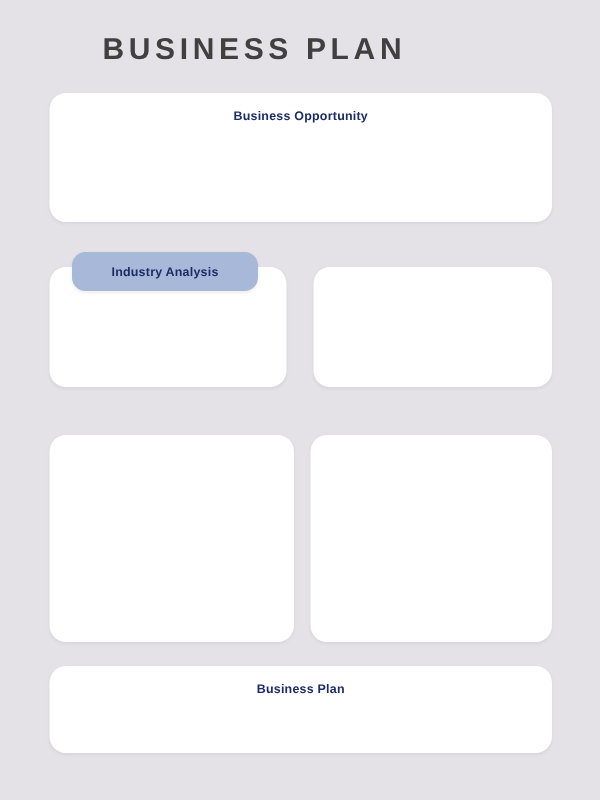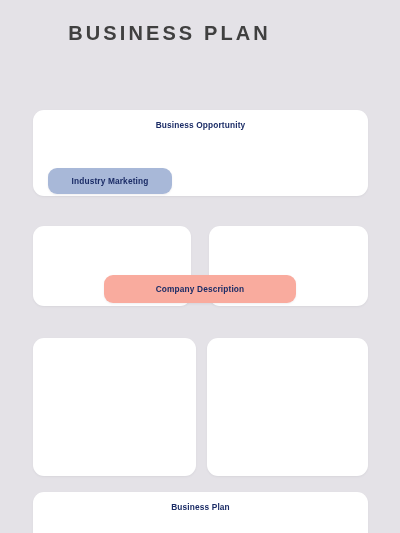--- a/index.html
+++ b/index.html
@@ -34,21 +34,20 @@
     text-indent: 3.1px;
     font-family: "Liberation Sans", sans-serif;
   }
 
   
   .card {
     position: absolute;
     background: #ffffff;
     border-radius: 11px;
     box-shadow: 0 1px 2px rgba(120,116,128,0.10);
-    margin-top: 48px;
   }
 
   
   .card-heading {
     position: absolute;
     left: 0;
     top: 10px;
     width: 100%;
     text-align: center;
     font-size: 8.3px;
@@ -95,28 +94,25 @@
 <div class="page">
 
   <div class="page-title">BUSINESS PLAN</div>
 
   <div class="card" id="card-opportunity">
     <div class="card-heading">Business Opportunity</div>
   </div>
 
   <div class="card" id="card-industry"></div>
   <div class="pill" id="pill-industry">
-    <span class="pill-text">Industry Marketing</span>
+    <span class="pill-text">Industry Analysis</span>
   </div>
 
   <div class="card" id="card-target"></div>
 
   <div class="card" id="card-company-left"></div>
   <div class="card" id="card-company-right"></div>
-  <div class="pill" id="pill-company">
-    <span class="pill-text">Company Description</span>
-  </div>
 
   <div class="card" id="card-marketing">
     <div class="card-heading">Business Plan</div>
   </div>
 
 </div>
 
 </body></html>

